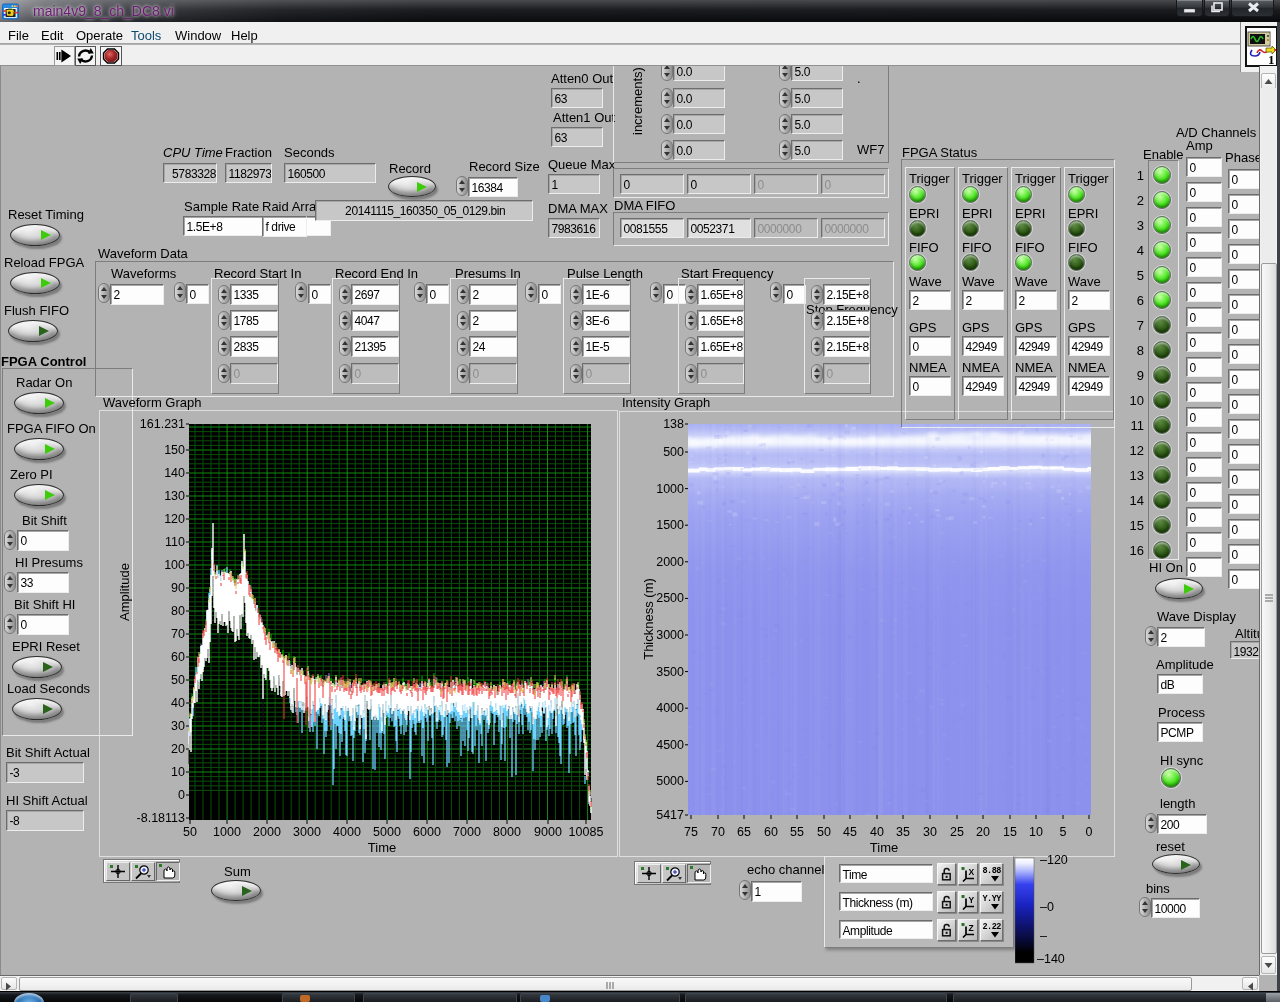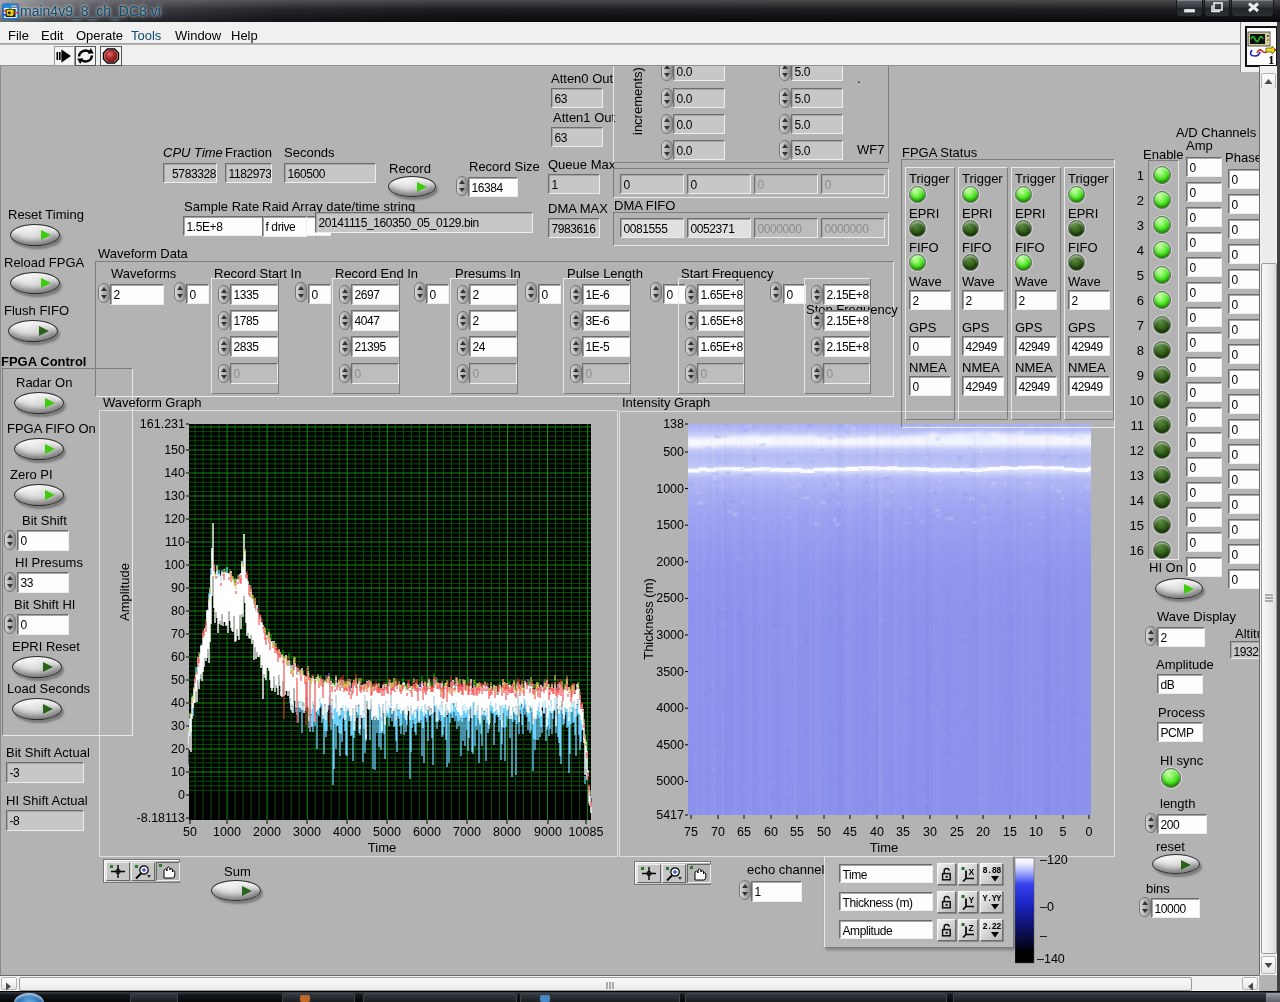--- a/index.html
+++ b/index.html
@@ -40,21 +40,21 @@
 <rect x="2.2" y="5" width="12.6" height="9.8" fill="#fff"></rect>
 <rect x="3.6" y="6" width="10" height="8" fill="#222"></rect>
 <path d="M4.5 7 L11 6.5 L12.5 9.5 L10.5 13 L5 12.5 Z" fill="#f4d018"></path>
 <path d="M10.8 8.6 l2.6 1 l-2.6 1.4 z" fill="#8a6d00"></path>
 <circle cx="7.3" cy="9.8" r="1.5" fill="#222"></circle>
 <rect x="1.2" y="7.2" width="3" height="1.6" fill="#e23030"></rect>
 <rect x="1.2" y="11" width="3" height="1.6" fill="#2a2ae0"></rect>
 <rect x="12.8" y="8.8" width="3.4" height="1.6" fill="#e23030"></rect>
 <path d="M6.2 6 l4 0" stroke="#1a6f1a" stroke-width="1"></path>
 </svg>
-    <div class="l" style="left:20px;top:5px;font-size:14px;color:#0c4a6e;text-shadow:0 0 3px rgba(255,255,255,.9),0 0 6px rgba(255,255,255,.6)">main4v9_8_ch_DC8.vi</div>
+    <div class="l" style="left:33px;top:5px;font-size:14px;color:#701a75;text-shadow:0 0 3px rgba(255,255,255,.9),0 0 6px rgba(255,255,255,.6)">main4v9_8_ch_DC8.vi</div>
     <div style="position:absolute;left:1176px;top:0;width:27px;height:17px;background:linear-gradient(180deg,#5a5e64,#35393e 45%,#222529 50%,#2b2f34);border:1px solid #14161a;border-top:none;border-radius:0 0 4px 4px;box-shadow:inset 0 1px 0 rgba(255,255,255,.25)"><svg width="25" height="15" viewBox="0 0 25 15">
         <rect x="7" y="9" width="11" height="3.4" rx="0.5" fill="#e9ecef" stroke="#555" stroke-width="0.4"></rect>
       </svg></div>
     <div style="position:absolute;left:1204px;top:0;width:26px;height:17px;background:linear-gradient(180deg,#5a5e64,#35393e 45%,#222529 50%,#2b2f34);border:1px solid #14161a;border-top:none;border-radius:0 0 4px 4px;box-shadow:inset 0 1px 0 rgba(255,255,255,.25)"><svg width="24" height="15" viewBox="0 0 24 15">
         <rect x="9" y="3" width="8" height="7" fill="none" stroke="#e9ecef" stroke-width="1.6"></rect>
         <path d="M7 5.5 v6 h8" fill="none" stroke="#e9ecef" stroke-width="1.6"></path>
       </svg></div>
     <div style="position:absolute;left:1231px;top:0;width:43px;height:17px;background:linear-gradient(180deg,#5a5e64,#35393e 45%,#222529 50%,#2b2f34);border:1px solid #14161a;border-top:none;border-radius:0 0 4px 4px;box-shadow:inset 0 1px 0 rgba(255,255,255,.25)"><svg width="43" height="15" viewBox="0 0 43 15">
         <path d="M17 3.5 l9 7.5 M26 3.5 l-9 7.5" stroke="#e9ecef" stroke-width="3" fill="none"></path>
       </svg></div>
@@ -1082,21 +1082,21 @@
     <div class="l" style="left:548px;top:202px;font-size:13px;color:#000;">DMA MAX</div>
     <div class="f g" style="left:548px;top:218px;width:52px;height:20px;">7983616</div>
     <div class="l" style="left:551px;top:72px;font-size:13px;color:#000;">Atten0 Out</div>
     <div class="f g" style="left:551px;top:88px;width:52px;height:20px;">63</div>
     <div class="l" style="left:553px;top:111px;font-size:13px;color:#000;">Atten1 Out</div>
     <div class="f g" style="left:551px;top:127px;width:52px;height:20px;">63</div>
     <div class="l" style="left:184px;top:200px;font-size:13px;color:#000;">Sample Rate</div>
     <div class="f " style="left:183px;top:216px;width:148px;height:20px;">1.5E+8</div>
     <div class="l" style="left:260px;top:200px;font-size:13px;color:#000;left:262px">Raid Array date/time string</div>
     <div class="f " style="left:262px;top:216px;width:45px;height:21px;">f drive</div>
-    <div class="f g" style="left:315px;top:212px;width:218px;height:21px;">20141115_160350_05_0129.bin</div>
+    <div class="f g" style="left:315px;top:200px;width:218px;height:21px;text-align:center;">20141115_160350_05_0129.bin</div>
     <div style="position:absolute;left:610px;top:66px;width:282px;height:100px;overflow:hidden">
       <div class="frameU" style="position:absolute;left:3px;top:-40px;width:276px;height:137px"></div>
       <div class="spin" style="left:51px;top:-5px;height:20px">
         <i class="u"></i>
         <i class="dn"></i>
       </div>
       <div class="f g" style="left:63px;top:-5px;width:52px;height:20px">0.0</div>
       <div class="spin" style="left:169px;top:-5px;height:20px">
         <i class="u"></i>
         <i class="dn"></i>

